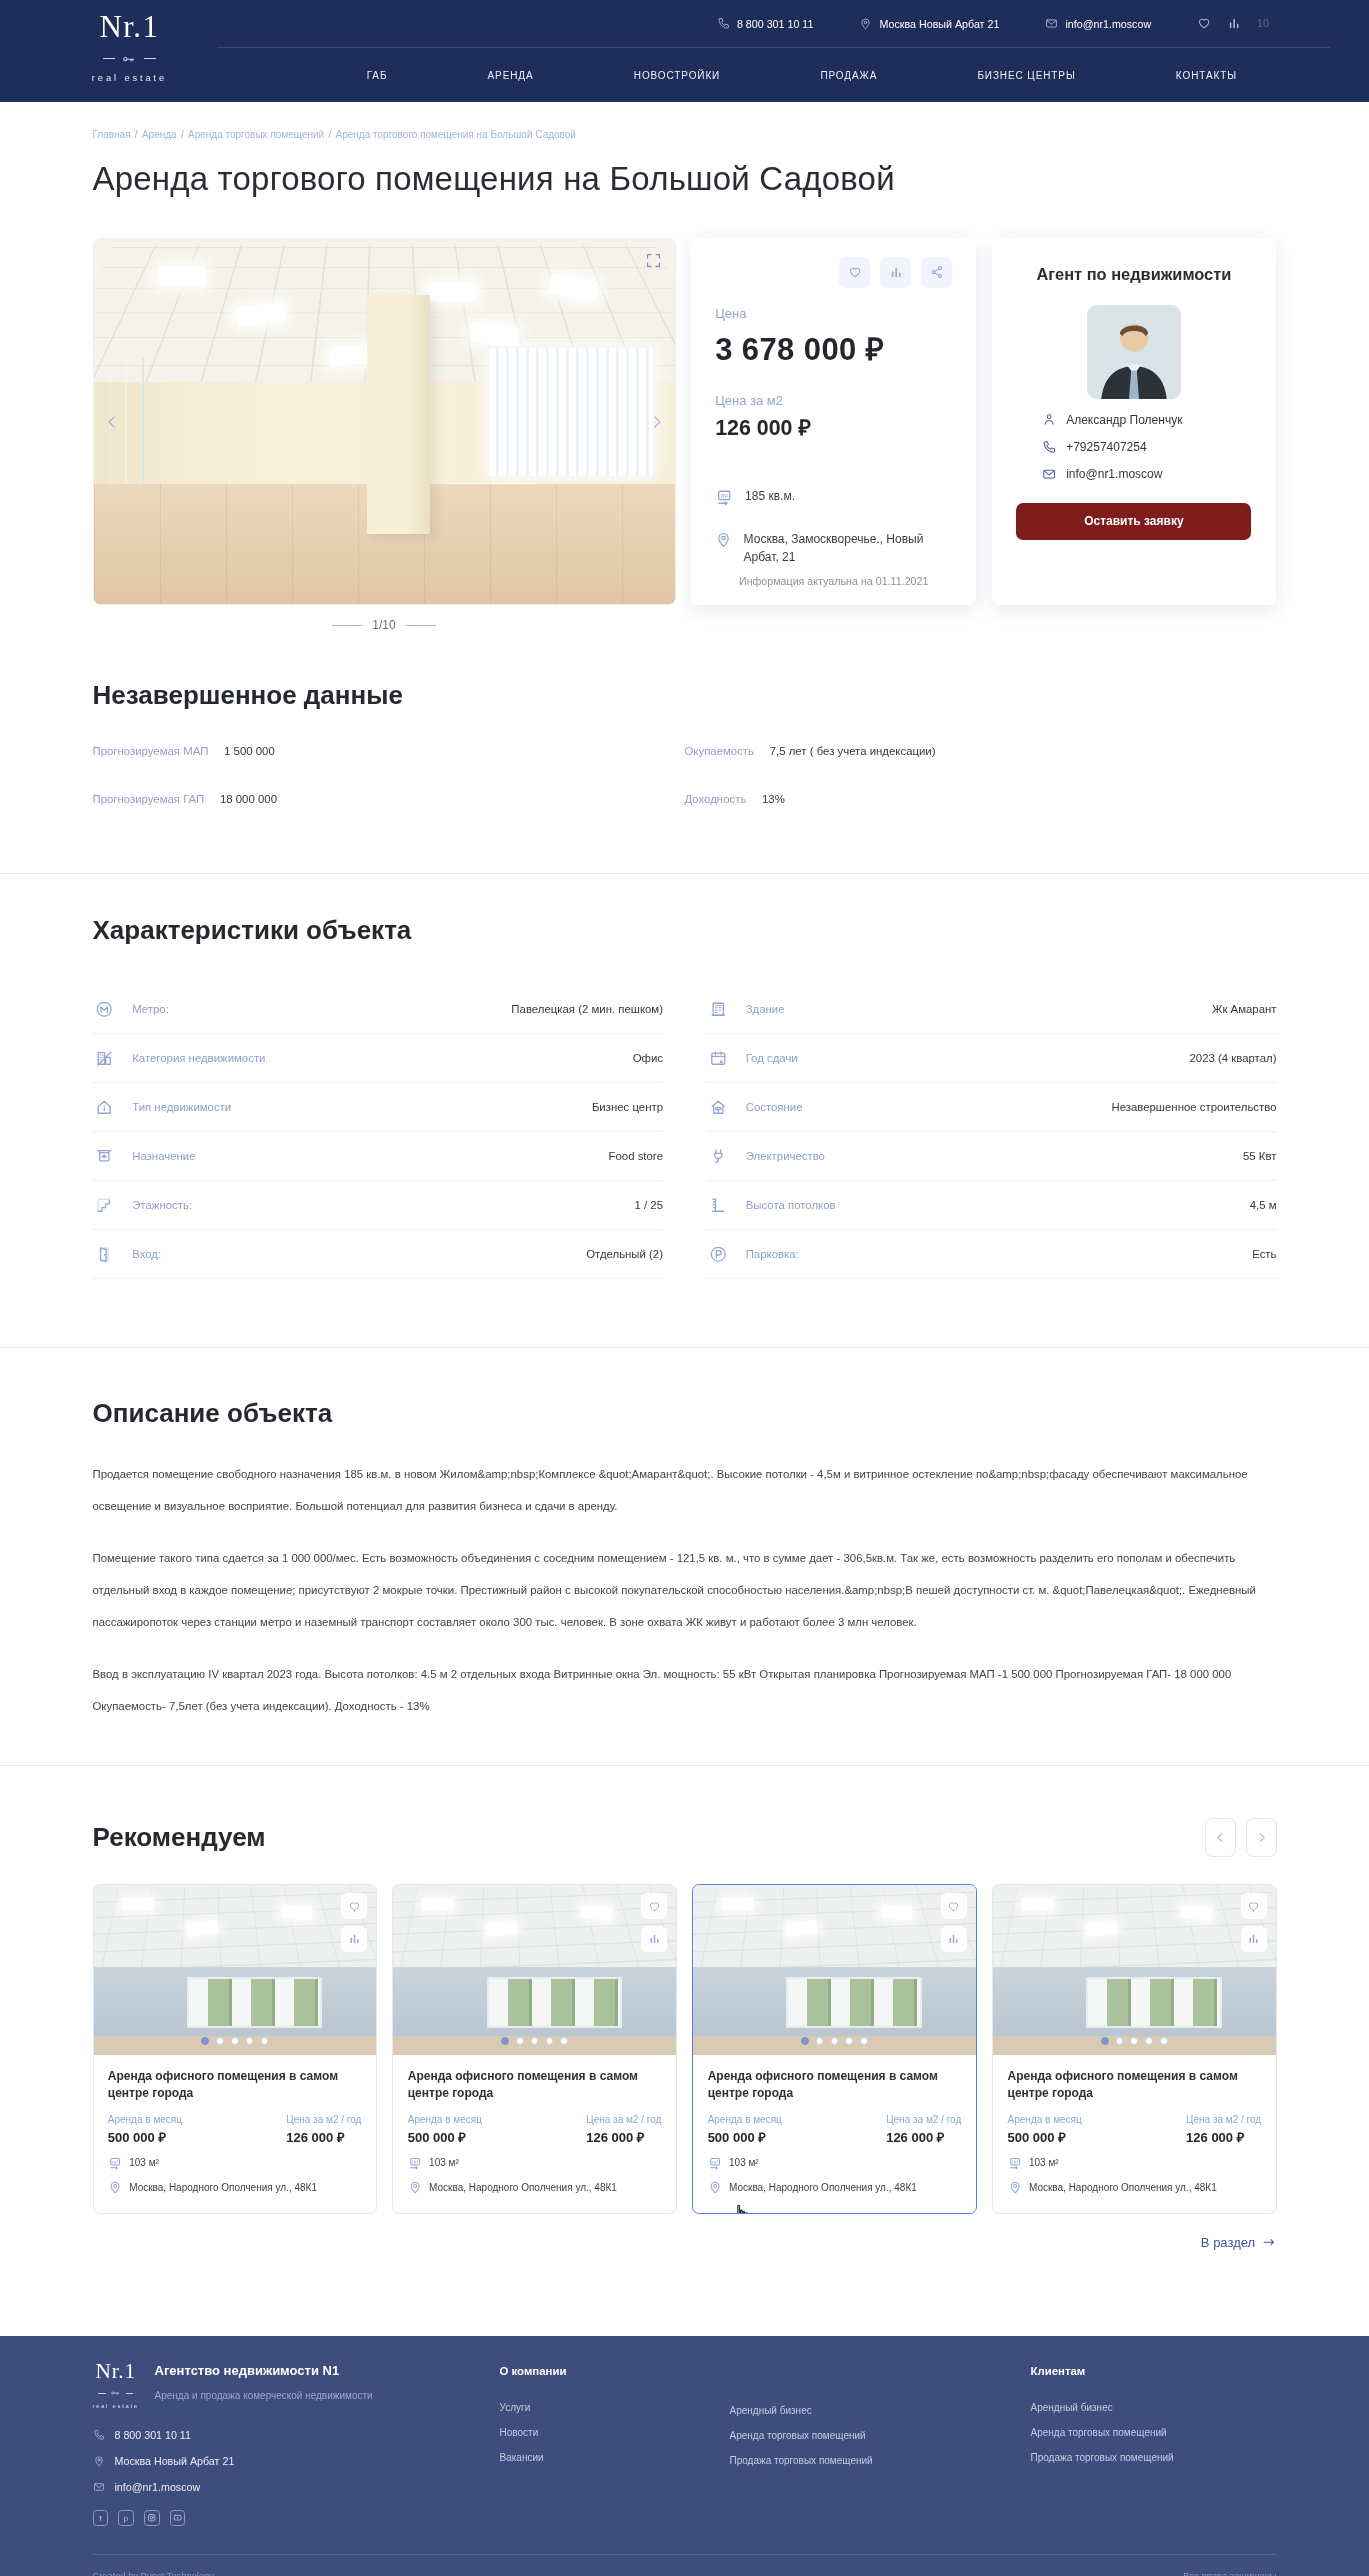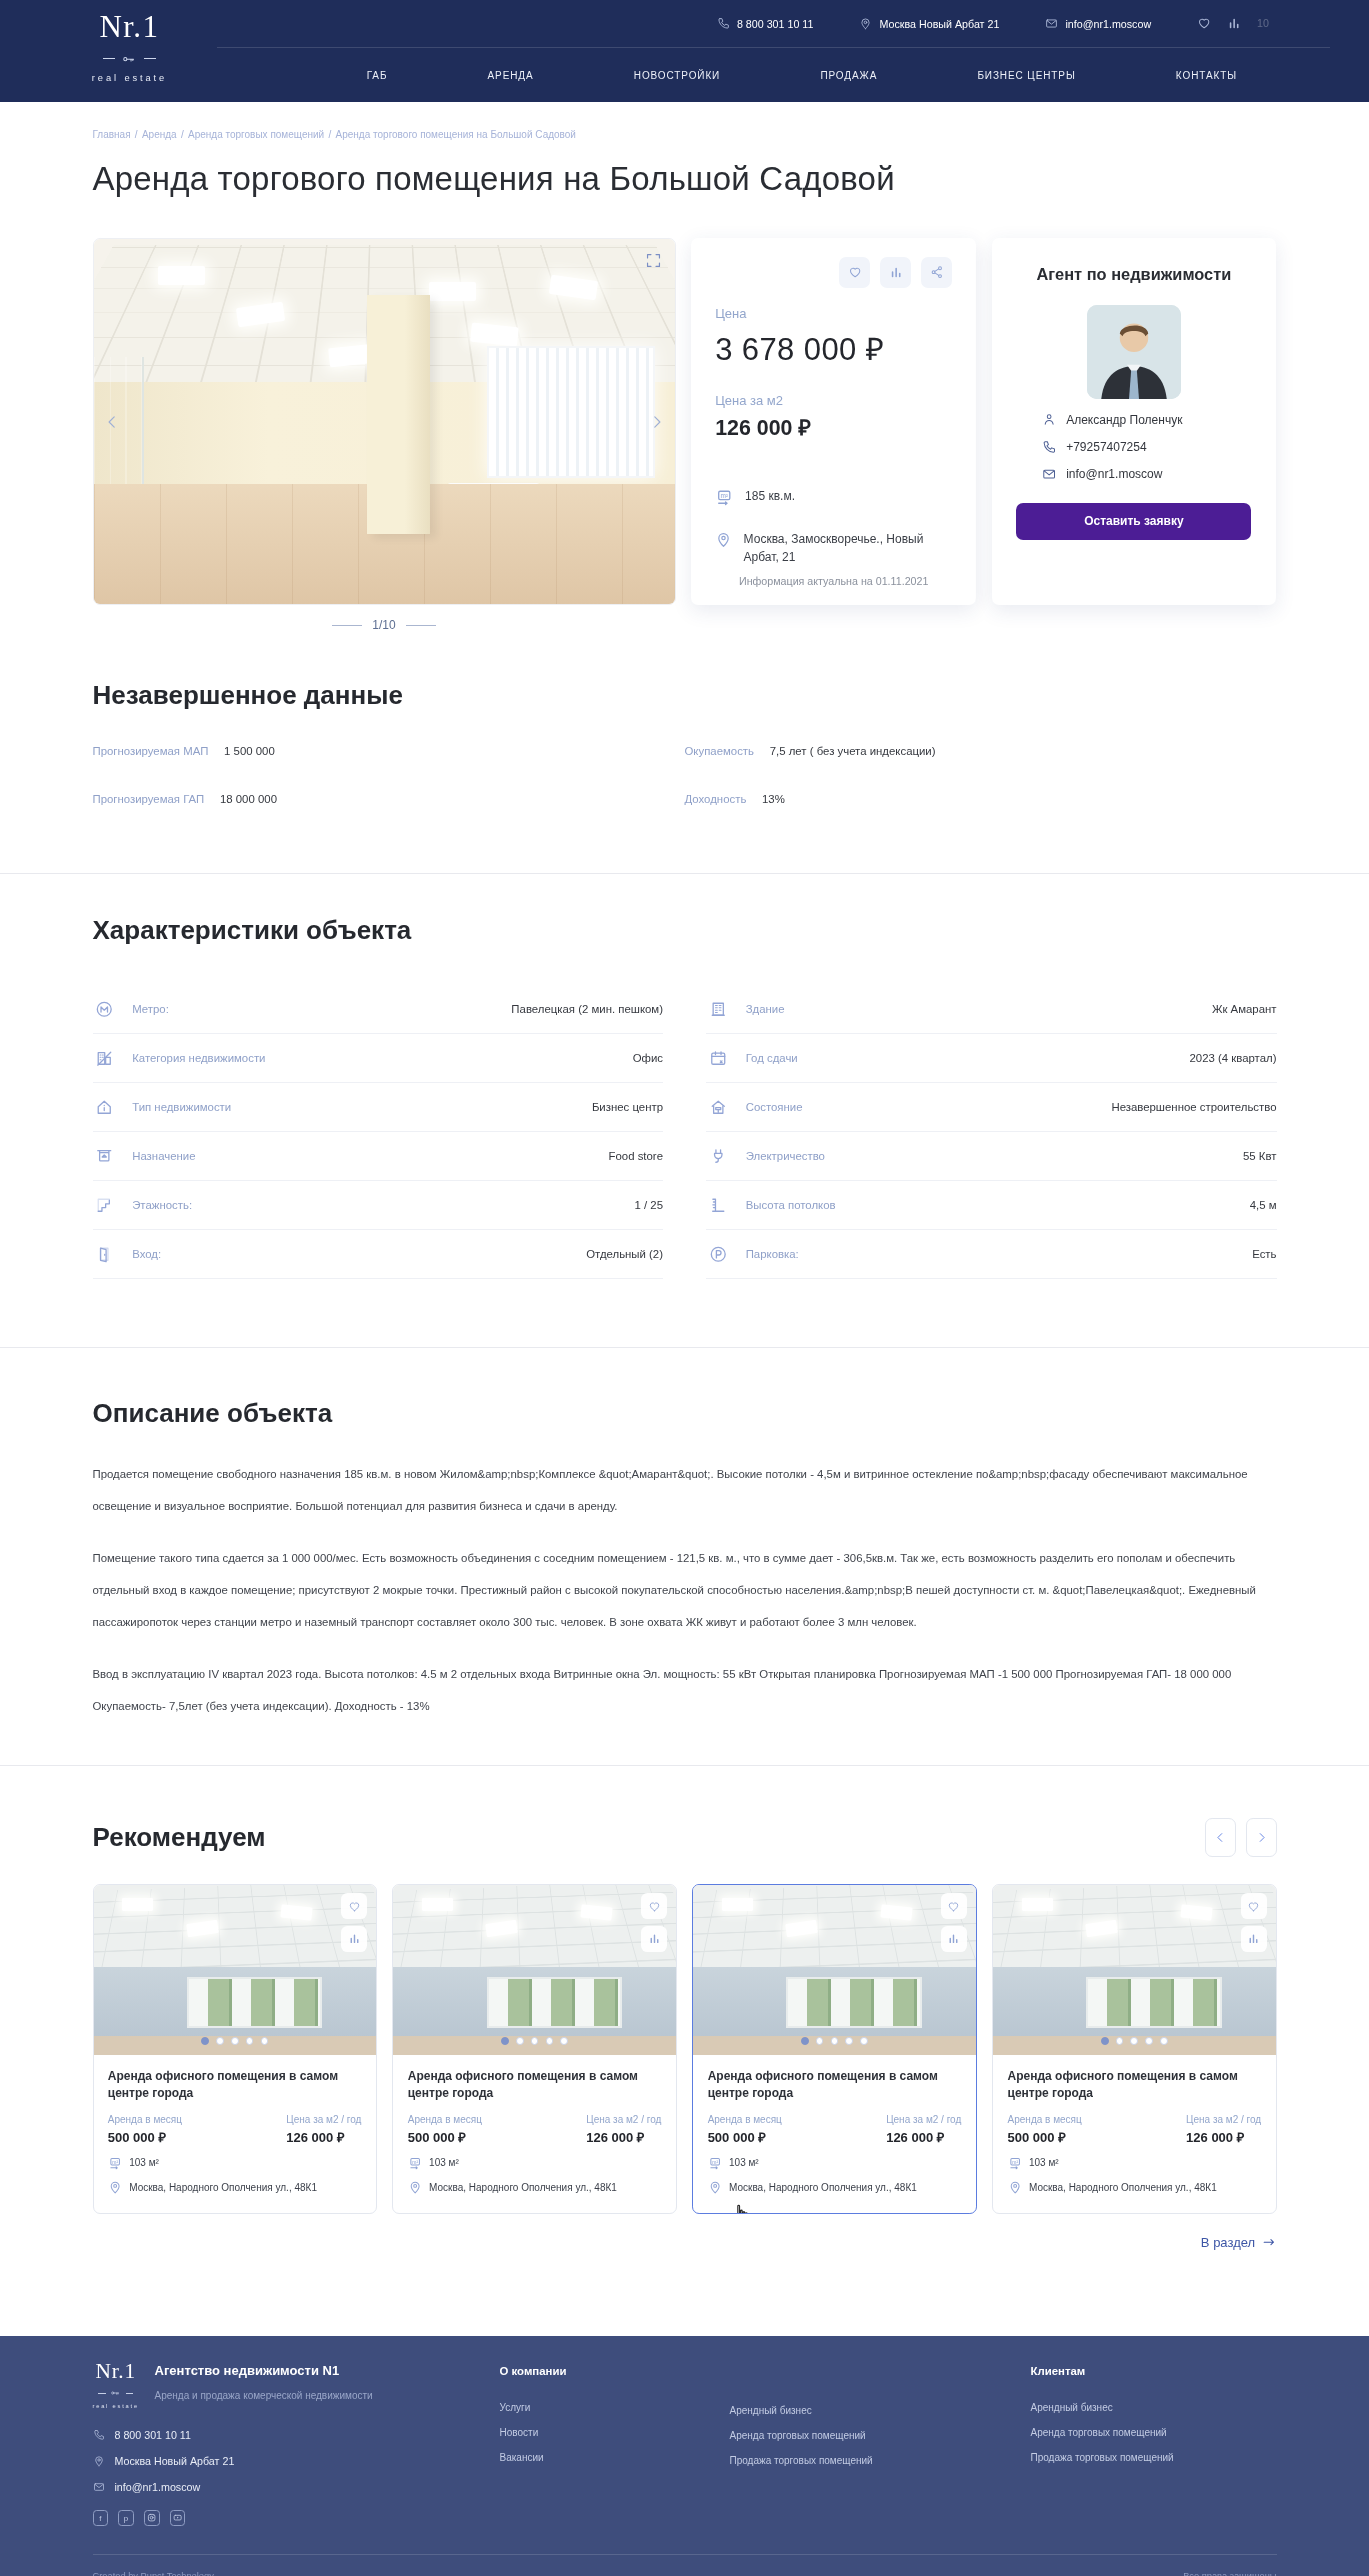--- a/index.html
+++ b/index.html
@@ -52,34 +52,34 @@
   .gal-arrow { position:absolute; top:50%; transform:translateY(-50%); color:#9fb0d6; cursor:pointer; }
   .gal-arrow.left { left:10px; } .gal-arrow.right { right:10px; }
   .gal-pagination { margin-top:13px; display:flex; align-items:center; justify-content:center; gap:10px; color:#5e6f92; font-size:12px; }
   .gal-pagination i { display:block; width:30px; height:0.7px; background:#aab6d0; }
 
   
   .price-card, .agent-card { background:#fff; border-radius:7.1px; box-shadow:0 5.7px 20px rgba(40,60,120,.10); height:367px; padding:18.5px 24px; position:relative; }
   .price-actions { display:flex; justify-content:flex-end; gap:10px; }
   .chip { width:31px; height:31px; border-radius:7.1px; background:#f1f4fa; color:#8fa3d4; display:flex; align-items:center; justify-content:center; cursor:pointer; }
   .plabel { color:#93a6cc; font-size:13px; margin-top:18.5px; }
-  .pvalue-main { font-size:31px; font-weight:400; color:#24262c; margin-top:5.7px; letter-spacing:0.4px; }
+  .pvalue-main { font-size:31px; font-weight:700; color:#24262c; margin-top:5.7px; letter-spacing:0.4px; }
   .plabel2 { color:#93a6cc; font-size:13px; margin-top:24px; }
   .pvalue-m2 { font-size:21.4px; font-weight:700; color:#24262c; margin-top:4.3px; }
   .prow { display:flex; align-items:flex-start; gap:11.4px; margin-top:24px; color:#3a3e46; font-size:12px; line-height:1.5; }
   .prow .ic { color:#8fa3d4; flex:none; margin-top:0.7px; }
   .pupdated { position:absolute; bottom:18.5px; left:0; right:0; text-align:center; color:#8b919d; font-size:10.7px; }
 
   
   .agent-title { text-align:center; font-size:16.4px; font-weight:600; color:#2a2d33; margin-top:8.6px; }
   .agent-photo { width:94px; height:94px; border-radius:10px; margin:21.4px auto 0; position:relative; overflow:hidden; background:linear-gradient(180deg,#dde8ea,#cfdde2); }
   .agent-row { display:flex; align-items:center; gap:10px; margin:13px 0 0 26px; font-size:12px; color:#33363d; }
   .agent-row .ic { color:#4d5f94; flex:none; }
   .agent-rows { margin-top:11.4px; }
-  .cta-btn { display:block; width:235px; margin:21.4px auto 0; height:37px; border:none; border-radius:7.1px; background:#4c1d95; color:#fff; font-size:12px; font-weight:600; cursor:pointer; font-family:inherit; }
+  .cta-btn { display:block; width:235px; margin:21.4px auto 0; height:37px; border:none; border-radius:7.1px; background:#7f1d1d; color:#fff; font-size:12px; font-weight:600; cursor:pointer; font-family:inherit; }
 
   
   h2 { font-size:26px; font-weight:600; color:#26292f; }
   .invest-section { padding:48px 0 68px; }
   .invest-grid { margin-top:34px; display:grid; grid-template-columns:1fr 1fr; row-gap:36px; }
   .kv { display:flex; align-items:baseline; gap:15.7px; font-size:11.4px; }
   .kv .k { color:#8fa0c8; }
   .kv .v { color:#35383f; }
 
   .char-section { border-top:0.7px solid #e8e9ee; border-bottom:0.7px solid #e8e9ee; padding:41px 0 68px; }

